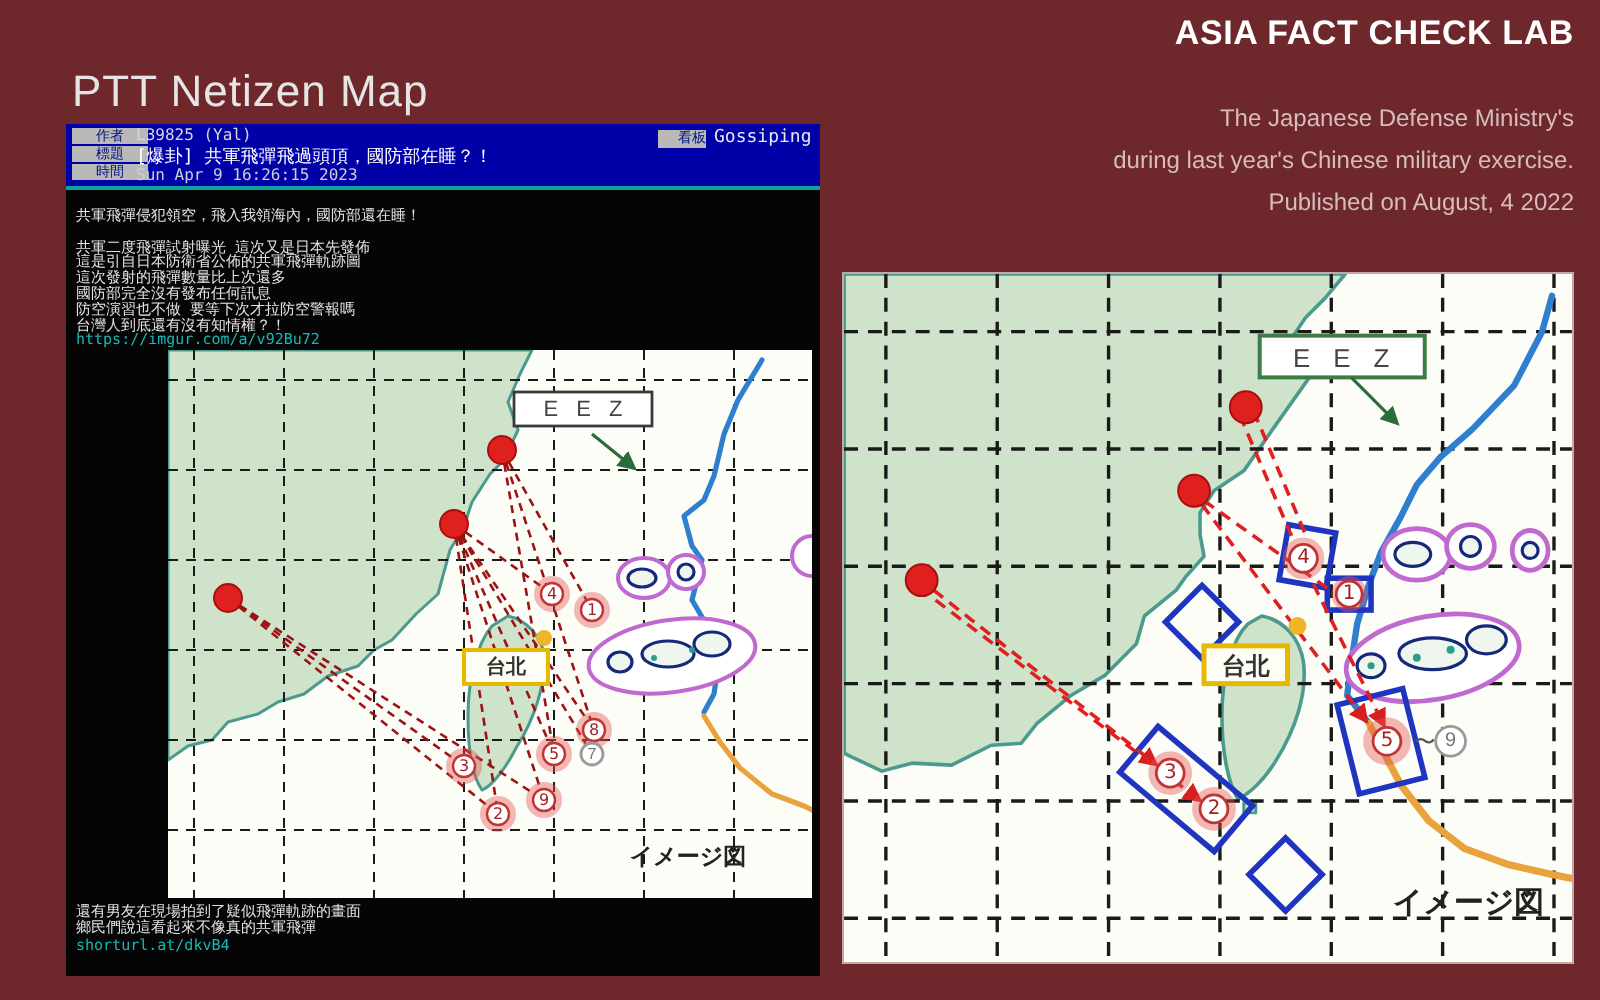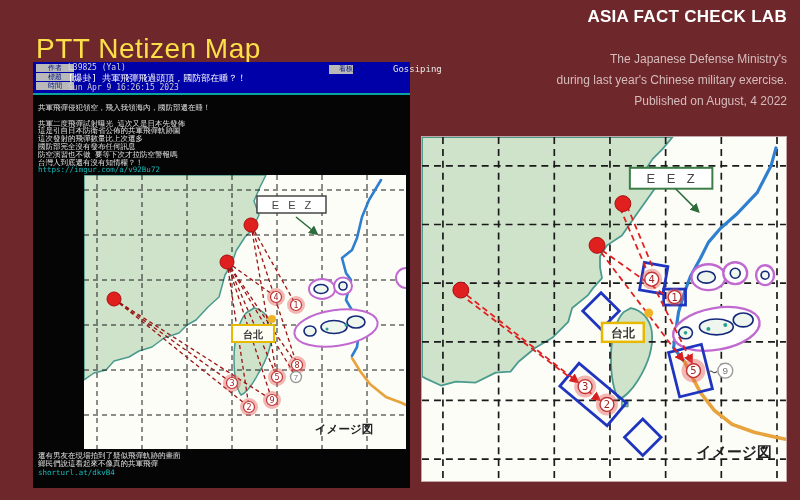--- a/index.html
+++ b/index.html
@@ -1,28 +1,28 @@
 <!DOCTYPE html>
 <html><head>
 <meta charset="utf-8">
 <style>
   html,body{margin:0;padding:0;background:#4a1d20;}
   .stage{position:relative;width:800px;height:500px;background:#6e282c;overflow:hidden;
          font-family:"Liberation Sans",sans-serif;}
   
-  .left-title{position:absolute;left:36px;top:33px;font-size:28px;letter-spacing:.5px;color:#fde047;}
+  .left-title{position:absolute;left:36px;top:33px;font-size:22px;letter-spacing:.5px;color:#e5e5e5;}
   .ptt{position:absolute;left:33px;top:62px;width:377px;height:426px;background:#050505;}
   .ptt-header{position:absolute;left:0;top:0;width:377px;height:31px;background:#0000a8;}
   .fieldbox{position:absolute;left:3px;width:38px;height:8px;background:#b9b9b9;color:#00127e;
             font-size:7px;line-height:8px;text-align:center;font-family:"DejaVu Sans Mono",monospace;}
   .hline{position:absolute;left:35px;font-family:"DejaVu Sans Mono",monospace;white-space:nowrap;}
   .boardbox{position:absolute;left:296px;top:3px;width:24px;height:9px;background:#b9b9b9;color:#00127e;
             font-size:7px;line-height:9px;text-align:right;font-family:"DejaVu Sans Mono",monospace;}
   .boardname{position:absolute;left:324px;top:2px;color:#e8e8e8;font-size:9px;
-             font-family:"DejaVu Sans Mono",monospace;margin-left:36px;}
+             font-family:"DejaVu Sans Mono",monospace;}
   .ptt-sep{position:absolute;left:0;top:31px;width:377px;height:2px;background:#0aa49c;}
   .ptt-body{position:absolute;left:5px;top:42px;width:368px;color:#e3e3e3;
             font-family:"DejaVu Sans Mono",monospace;font-size:7.5px;}
   .bl{height:7.8px;line-height:7.8px;white-space:nowrap;overflow:hidden;}
   .tlink{color:#17b8b8;text-decoration:none;display:block;height:7.8px;line-height:7.8px;
          font-family:"DejaVu Sans Mono",monospace;font-size:7.5px;}
   .ptt-footer{position:absolute;left:5px;top:390px;width:368px;color:#e3e3e3;
               font-family:"DejaVu Sans Mono",monospace;font-size:7.5px;}
   .fl{height:8.4px;line-height:8.4px;white-space:nowrap;}
   .mapL{position:absolute;left:51px;top:113px;width:322px;height:274px;}

